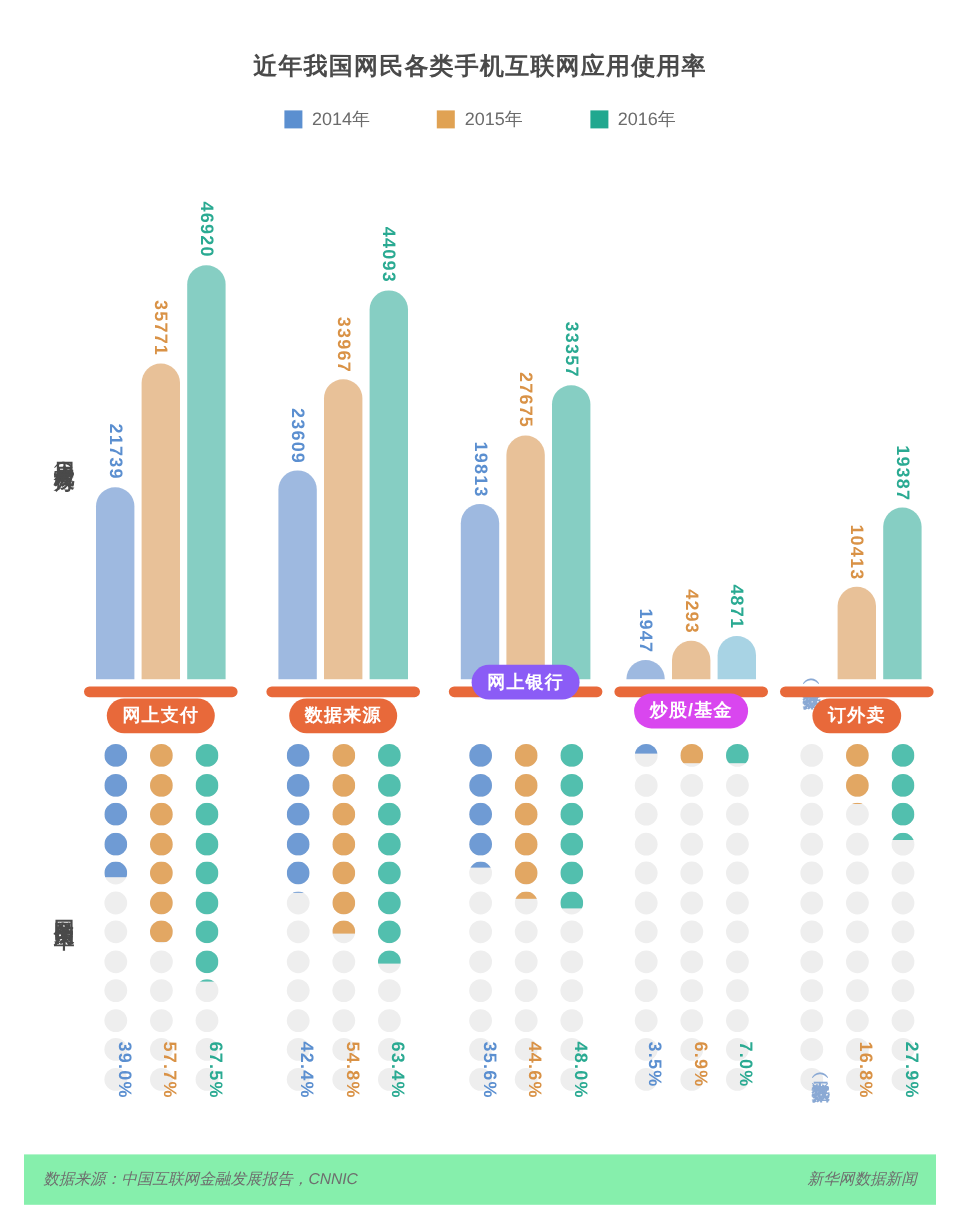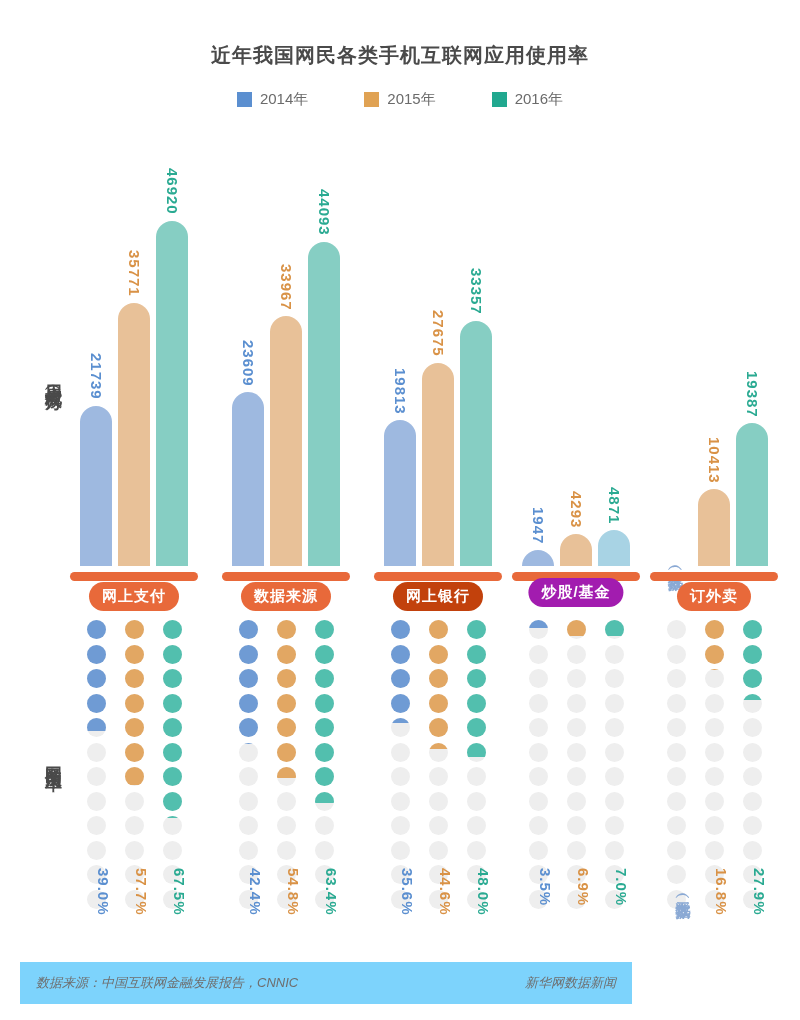--- a/index.html
+++ b/index.html
@@ -110,22 +110,22 @@
     position:absolute;
     width:32px;text-align:center;
     font-size:15px;font-weight:bold;
     writing-mode:vertical-rl;
     letter-spacing:1px;
     white-space:nowrap;
   }
 
   
   .footer{
-    position:absolute;left:20px;top:962px;width:612px;height:42px;
-    background:#7dd3fc;
+    position:absolute;left:20px;top:962px;width:760px;height:42px;
+    background:#86efac;
     display:flex;align-items:center;justify-content:space-between;
     padding:0 16px;box-sizing:border-box;
   }
   .footer span{
     font-size:13px;font-style:italic;color:#6e6e6e;
   }
 </style>
 </head>
 <body>
 
@@ -377,21 +377,21 @@
           <div class="barwrap">
             <div class="barval" style="color: rgb(217, 146, 70); bottom: 203.493px;">27675</div>
             <div class="bar" style="height: 203.493px; background: rgb(232, 193, 152);"></div>
           </div>
           <div class="barwrap">
             <div class="barval" style="color: rgb(42, 170, 146); bottom: 245.272px;">33357</div>
             <div class="bar" style="height: 245.272px; background: rgb(134, 206, 195);"></div>
           </div>
         </div>
         <div class="underline" style="top: 572px; background: rgb(232, 105, 58);"></div>
-        <div class="pill" style="top: 582px; background: #c2410c;">网上银行</div>
+        <div class="pill" style="top: 554px; background: #8b5cf6;">网上银行</div>
         <div class="dots" style="top: 620px; left: 0px; width: 128px;">
           <div class="dotcol">
             <div class="dot">
               <div class="fill" style="height: 100%; background: rgb(111, 155, 212);"></div>
             </div>
             <div class="dot">
               <div class="fill" style="height: 100%; background: rgb(111, 155, 212);"></div>
             </div>
             <div class="dot">
               <div class="fill" style="height: 100%; background: rgb(111, 155, 212);"></div>
@@ -478,21 +478,21 @@
           <div class="barwrap">
             <div class="barval" style="color: rgb(217, 146, 70); bottom: 31.5662px;">4293</div>
             <div class="bar" style="height: 31.5662px; background: rgb(232, 193, 152);"></div>
           </div>
           <div class="barwrap">
             <div class="barval" style="color: rgb(42, 170, 146); bottom: 35.8162px;">4871</div>
             <div class="bar" style="height: 35.8162px; background: rgb(168, 211, 228);"></div>
           </div>
         </div>
         <div class="underline" style="top: 572px; background: rgb(232, 105, 58);"></div>
-        <div class="pill" style="top: 578px; background: #a21caf;">炒股/基金</div>
+        <div class="pill" style="top: 578px; background: #d946ef;">炒股/基金</div>
         <div class="dots" style="top: 620px; left: 0px; width: 128px;">
           <div class="dotcol">
             <div class="dot">
               <div class="fill" style="height: 42%; background: rgb(111, 155, 212);"></div>
             </div>
             <div class="dot"></div>
             <div class="dot"></div>
             <div class="dot"></div>
             <div class="dot"></div>
             <div class="dot"></div>

